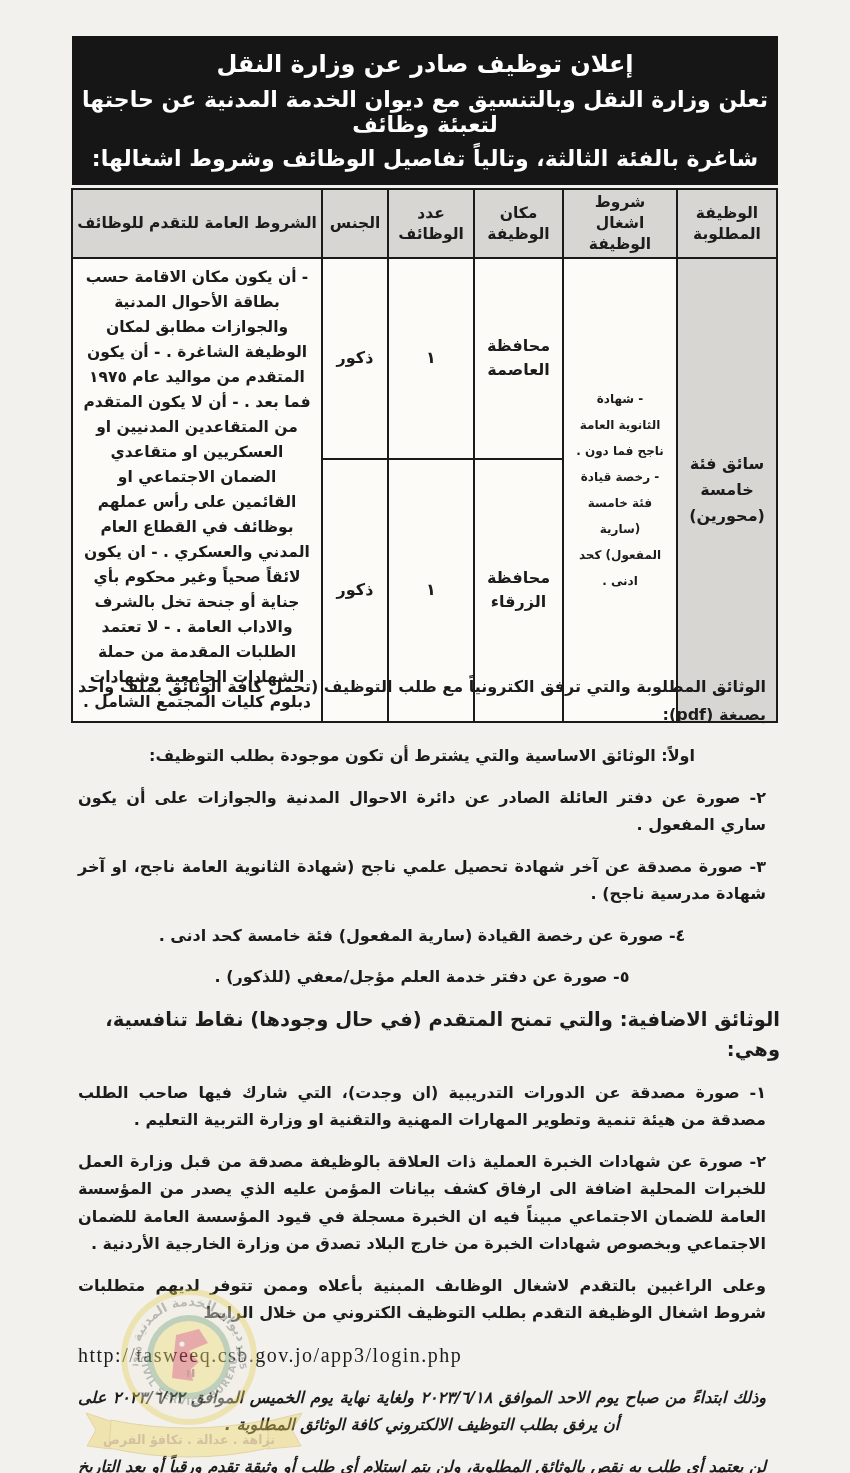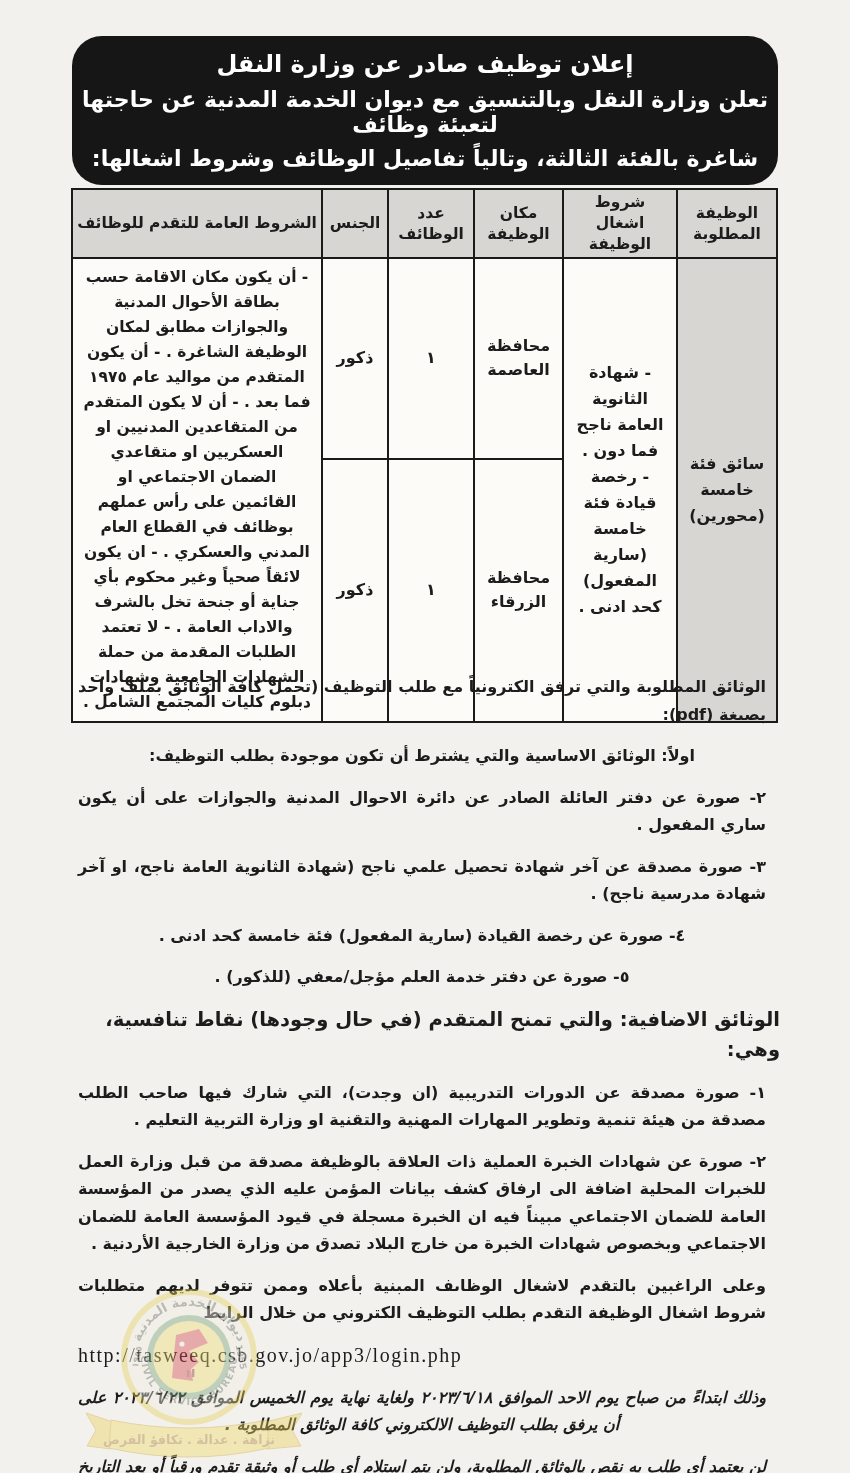--- a/index.html
+++ b/index.html
@@ -7,40 +7,40 @@
     width:850px; height:1473px; position:relative; overflow:hidden;
     background:#f2f1ed;
     font-family:"DejaVu Sans", sans-serif;
     color:#1c1c1c;
     direction:rtl;
   }
   .announce-header {
     position:absolute; right:72px; top:36px; width:706px; height:149px;
     background:#161616; color:#ffffff;
     display:flex; flex-direction:column; justify-content:center; gap:9px;
-    text-align:center; font-weight:bold;border-radius:30px;
+    text-align:center; font-weight:bold;
   }
   .announce-header .hl1 { font-size:24px; }
   .announce-header .hl2 { font-size:22px; }
   .announce-header .hl3 { font-size:22px; }
 
   table.jobs-table {
     position:absolute; right:72px; top:188px;
     border-collapse:collapse; table-layout:fixed;
   }
   .jobs-table th, .jobs-table td {
     border:2px solid #1a1a1a; font-weight:bold; text-align:center;
     vertical-align:middle; padding:2px 4px; overflow:hidden;
   }
   .jobs-table thead th {
     background:#d7d6d2; font-size:15.5px; line-height:21px; height:47px;
   }
   .jobs-table td { background:#fcfbf8; font-size:16px; }
   td.cell-jobtitle { background:#d7d6d2; font-size:16px; line-height:26px; padding:8px 10px; }
-  td.cell-occcond  { font-size:16px; line-height:26px; padding:0 12px; }
+  td.cell-occcond  { font-size:12px; line-height:26px; padding:0 12px; }
   td.cell-genconds { font-size:15.5px; line-height:25px; padding:6px 10px; }
   td.cell-count, td.cell-gender, td.cell-location { font-size:16px; line-height:24px; }
 
   .doc-body {
     position:absolute; right:70px; top:659px; width:716px;
     font-weight:bold; font-size:16px; line-height:27.5px;
   }
   .doc-body p { margin:14px; text-align:justify; }
   .doc-body p.center { text-align:center; }
   .doc-body p.lastcenter { text-align:justify; text-align-last:center;font-style:italic; }

